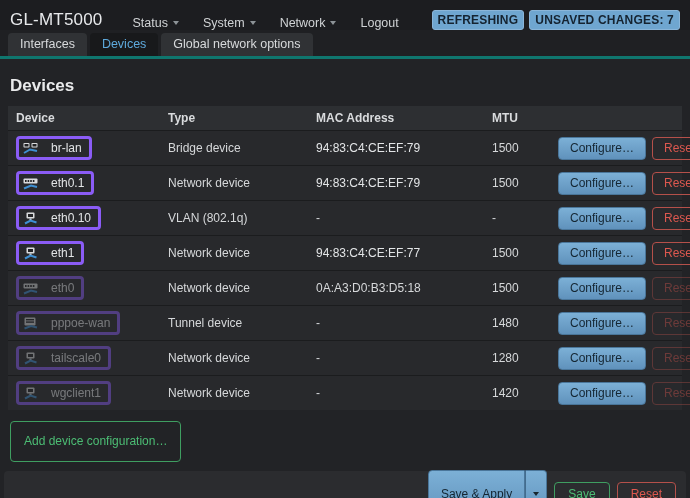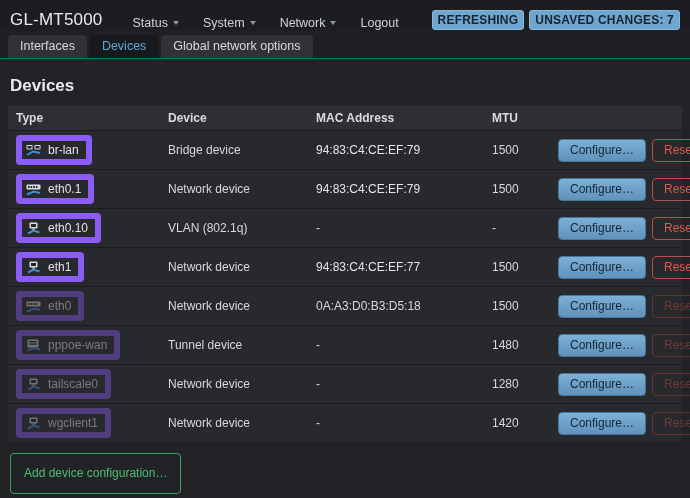--- a/index.html
+++ b/index.html
@@ -35,21 +35,21 @@
     font-size:12px; font-weight:bold; letter-spacing:.2px;
     padding:2px 5px; border-radius:3px; border:1px solid #8ab6da;
     margin-left:5px; cursor:pointer; white-space:nowrap;
   }
 
   
   .tabstrip {
     background:#1f2023;
     padding:7px 8px 0 8px;
     display:flex; align-items:flex-end; gap:3px;
-    border-bottom:1px solid #0f766e;
+    border-bottom:3px solid #0f766e;
     height:29px;
   }
   .tab {
     background:#303235; color:#d8dadc;
     font-size:12.5px; padding:4px 12px 5px 12px;
     border-radius:4px 4px 0 0; cursor:pointer; text-decoration:none;
     white-space:nowrap;
   }
   .tab.active { background:#18191b; color:#5ea9dc; }
 
@@ -67,22 +67,22 @@
     background:#2d2f32; height:24px;
     font-weight:bold; color:#d9dbdd;
   }
   .th { padding:0 8px; }
   .tr { min-height:35px; border-top:1px solid #1b1c1e; }
   .td { padding:4px 8px; color:#d6d8da; }
   .td-mac.bold { font-weight:normal; color:#e3e5e7; }
   .td-actions { display:flex; justify-content:flex-end; align-items:center; gap:6px; padding-right:4px; }
 
   .dev-badge {
-    display:inline-flex; align-items:center; gap:7px;
-    border:6px solid #8b5cf6; border-radius:4px;
+    display:inline-flex; align-items:center; gap:13px;
+    border:3px solid #8b5cf6; border-radius:4px;
     padding:2px 7px 2px 4px; color:#e2e4e6; white-space:nowrap;
   }
   .dev-badge.dimmed { opacity:.42; }
   .dev-icon { display:inline-flex; width:15px; height:13px; }
   .dev-icon svg { width:15px; height:13px; }
 
   
   .btn {
     font-family:"Liberation Sans", sans-serif;
     font-size:12px; border-radius:4px; cursor:pointer;
@@ -147,22 +147,22 @@
   <a class="tab">Interfaces</a>
   <a class="tab active">Devices</a>
   <a class="tab">Global network options</a>
 </div>
 
 <div class="content">
   <h2 class="page-title">Devices</h2>
 
   <div class="table">
     <div class="thead">
+      <div class="th">Device</div>
       <div class="th">Type</div>
-      <div class="th">Device</div>
       <div class="th">MAC Address</div>
       <div class="th">MTU</div>
       <div class="th"></div>
     </div>
     <div id="tbody">
   <div class="tr">
     <div class="td td-device">
       <span class="dev-badge">
         <span class="dev-icon">
                 <svg viewBox="0 0 15 13">

